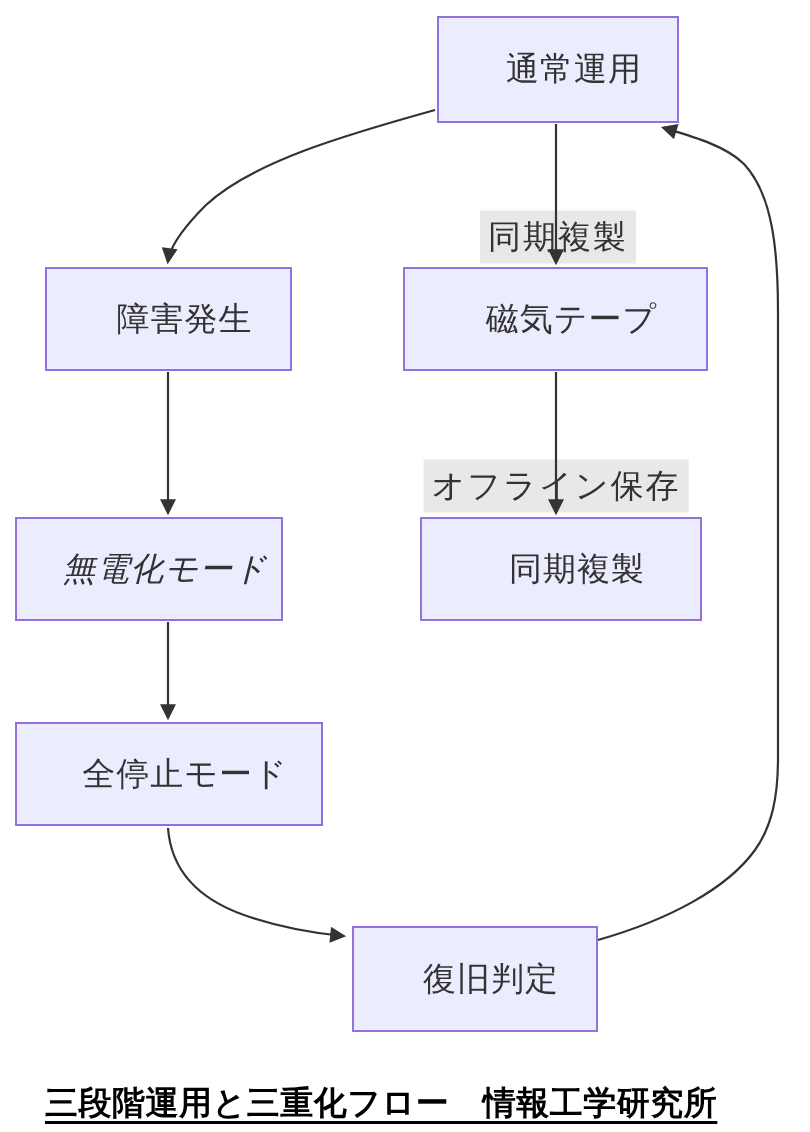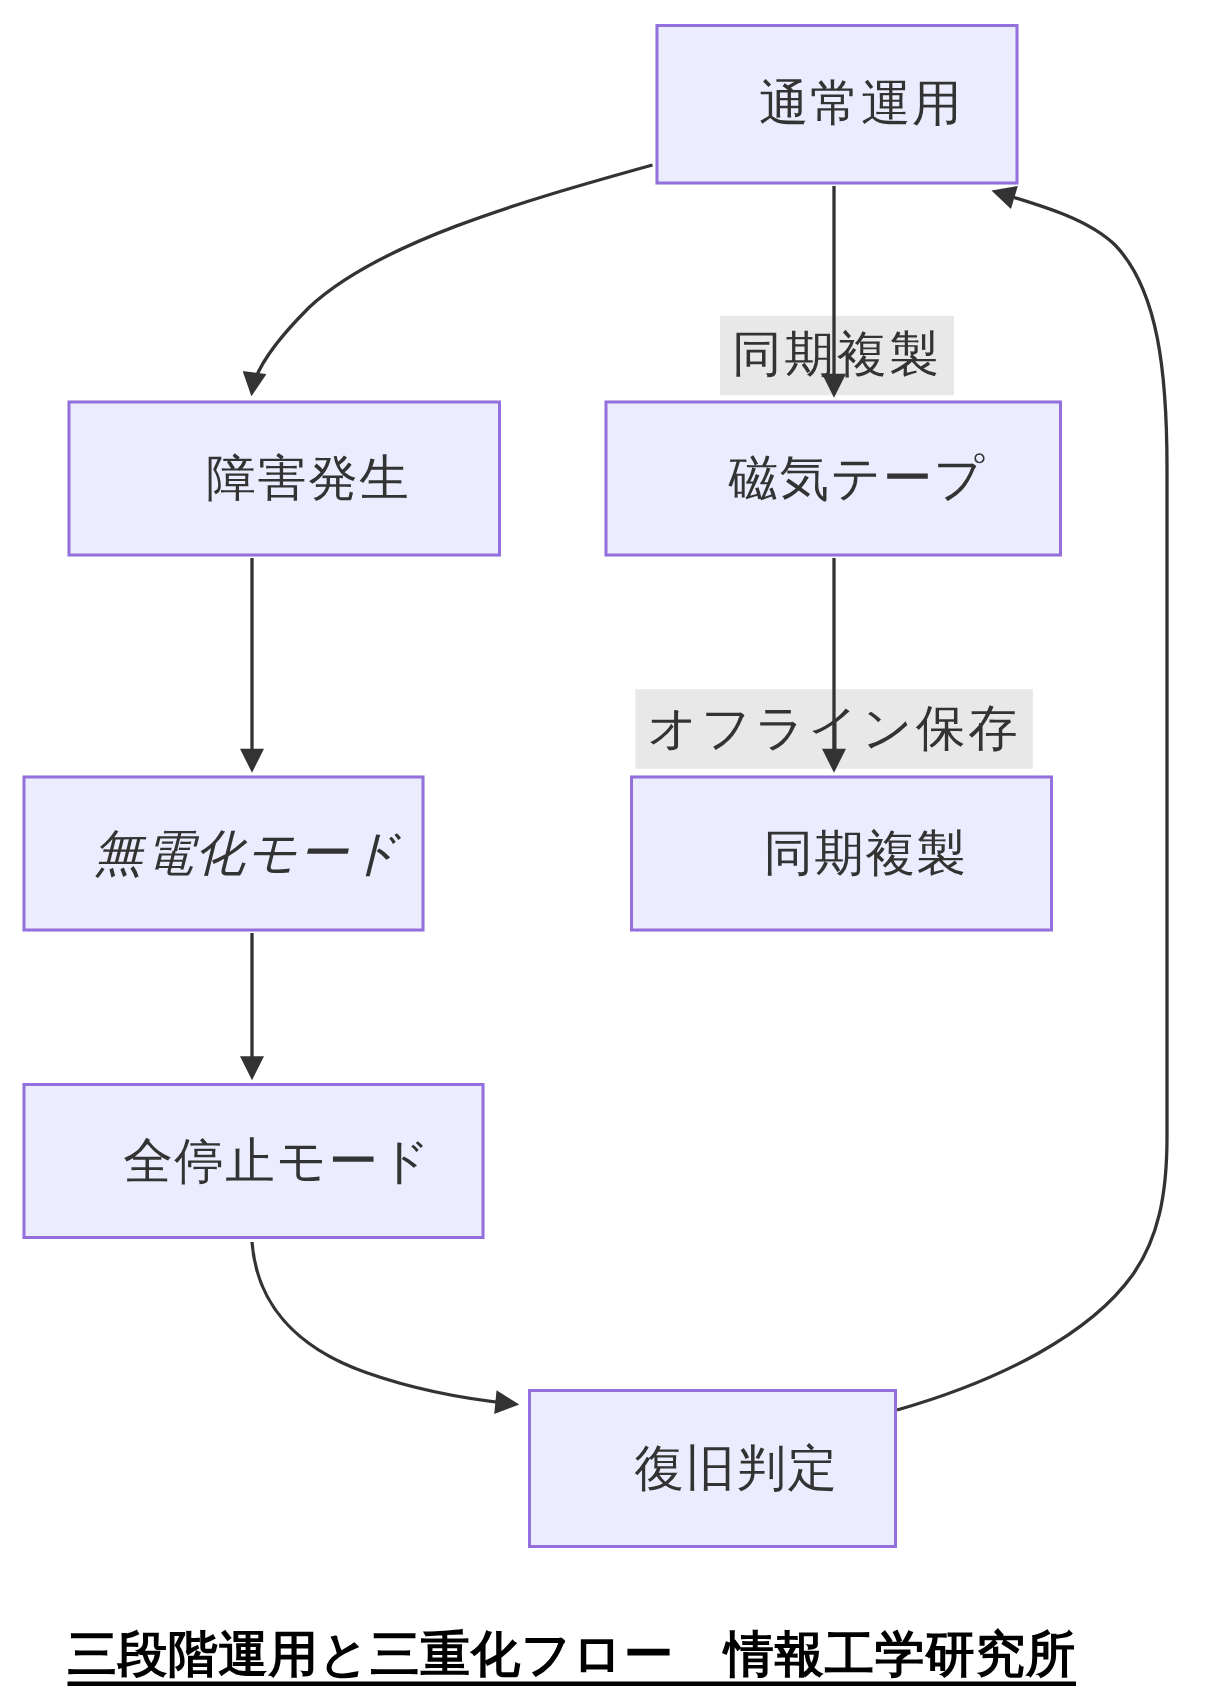--- a/index.html
+++ b/index.html
@@ -82,21 +82,21 @@
     <path class="edge" marker-end="url(#arrowhead)" d="M435 110 C345 135 252 162 206 205 C184 227 170 246 168 261"></path>
     <path class="edge" marker-end="url(#arrowhead)" d="M556 124 L556 262"></path>
     <path class="edge" marker-end="url(#arrowhead)" d="M168 372 L168 512"></path>
     <path class="edge" marker-end="url(#arrowhead)" d="M556 372 L556 512"></path>
     <path class="edge" marker-end="url(#arrowhead)" d="M168 622 L168 717"></path>
     <path class="edge" marker-end="url(#arrowhead)" d="M168 828 C171 868 196 898 244 915 C278 927 312 933 343 936"></path>
     <path class="edge" marker-end="url(#arrowhead)" d="M598 940 C668 920 727 889 755 850 C772 826 778 797 778 758 L778 312 C778 248 772 194 744 164 C726 146 694 137 664 128"></path>
   </svg>
 
   <div class="node" style="left:437px;top:16px;width:242px;height:107px;">通常運用</div>
-  <div class="node" style="left:45px;top:267px;width:289px;height:104px;">障害発生</div>
+  <div class="node" style="left:45px;top:267px;width:247px;height:104px;">障害発生</div>
   <div class="node" style="left:403px;top:267px;width:305px;height:104px;">磁気テープ</div>
   <div class="node" style="left:15px;top:517px;width:268px;height:104px;font-style:italic;">無電化モード</div>
   <div class="node" style="left:420px;top:517px;width:282px;height:104px;">同期複製</div>
   <div class="node" style="left:352px;top:926px;width:246px;height:106px;">復旧判定</div>
   <div class="node" style="left:15px;top:722px;width:308px;height:104px;">全停止モード</div>
 
   <div class="caption">三段階運用と三重化フロー　情報工学研究所</div>
 
 </div>
 

